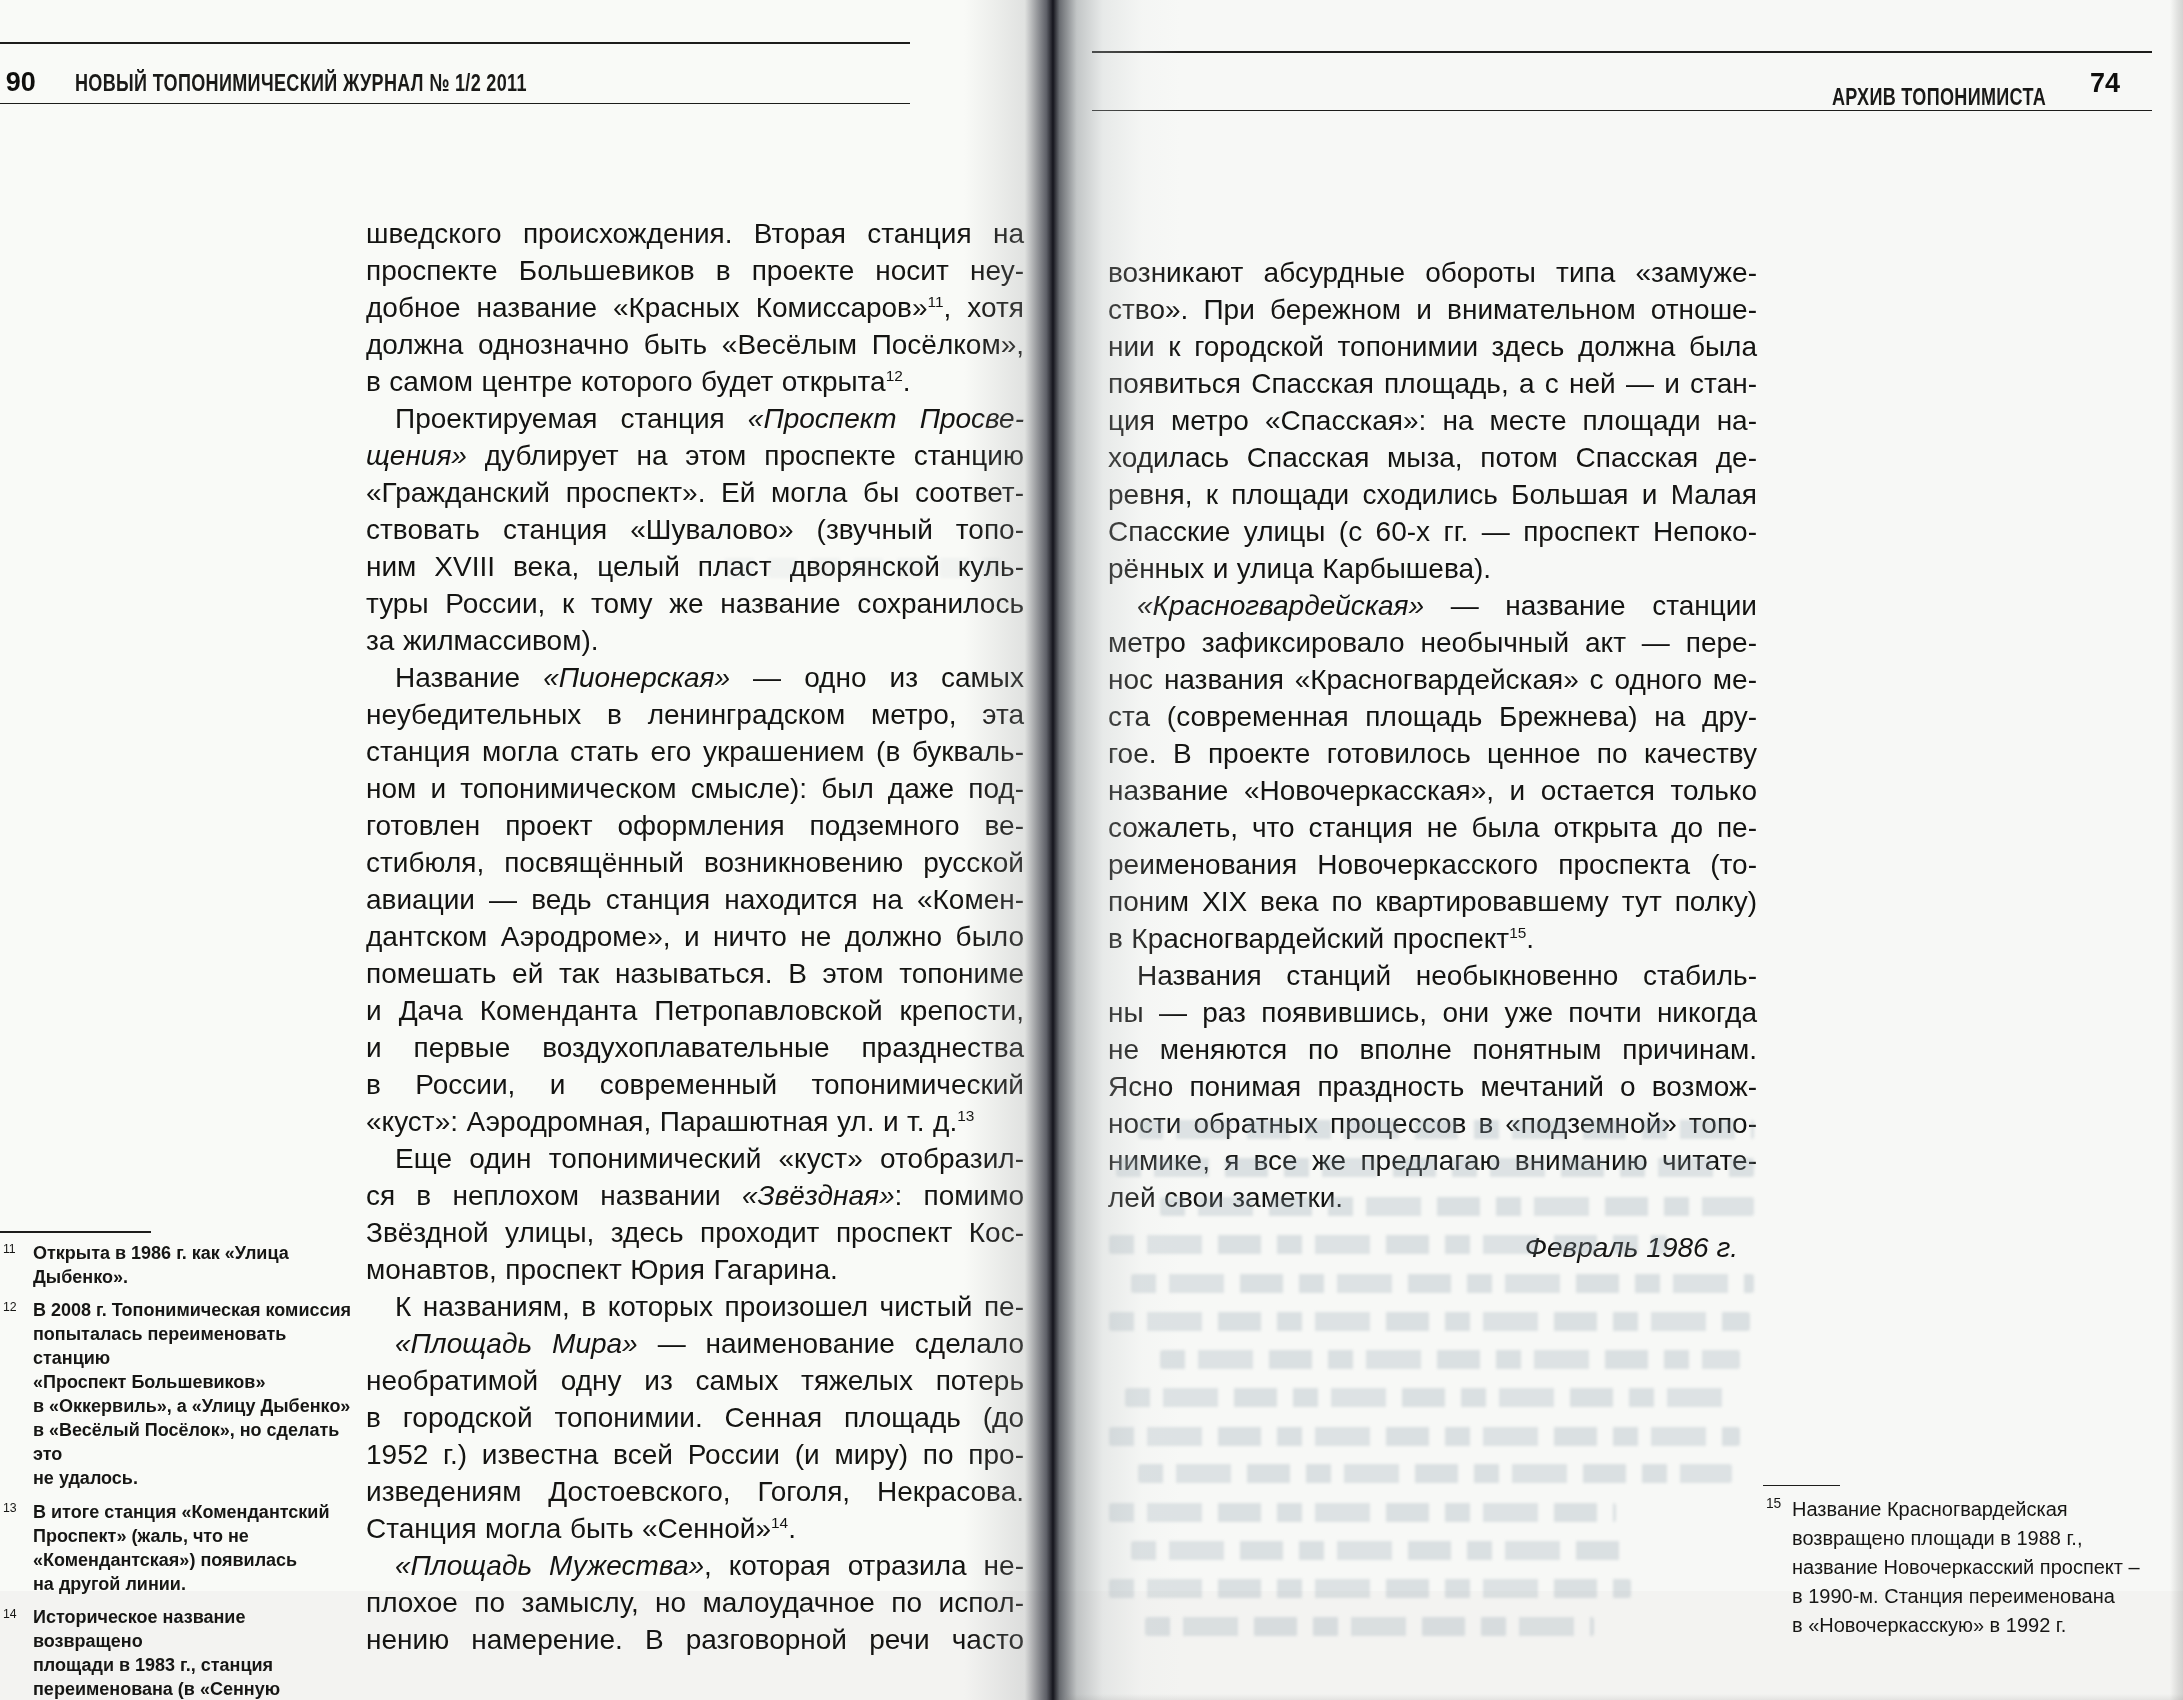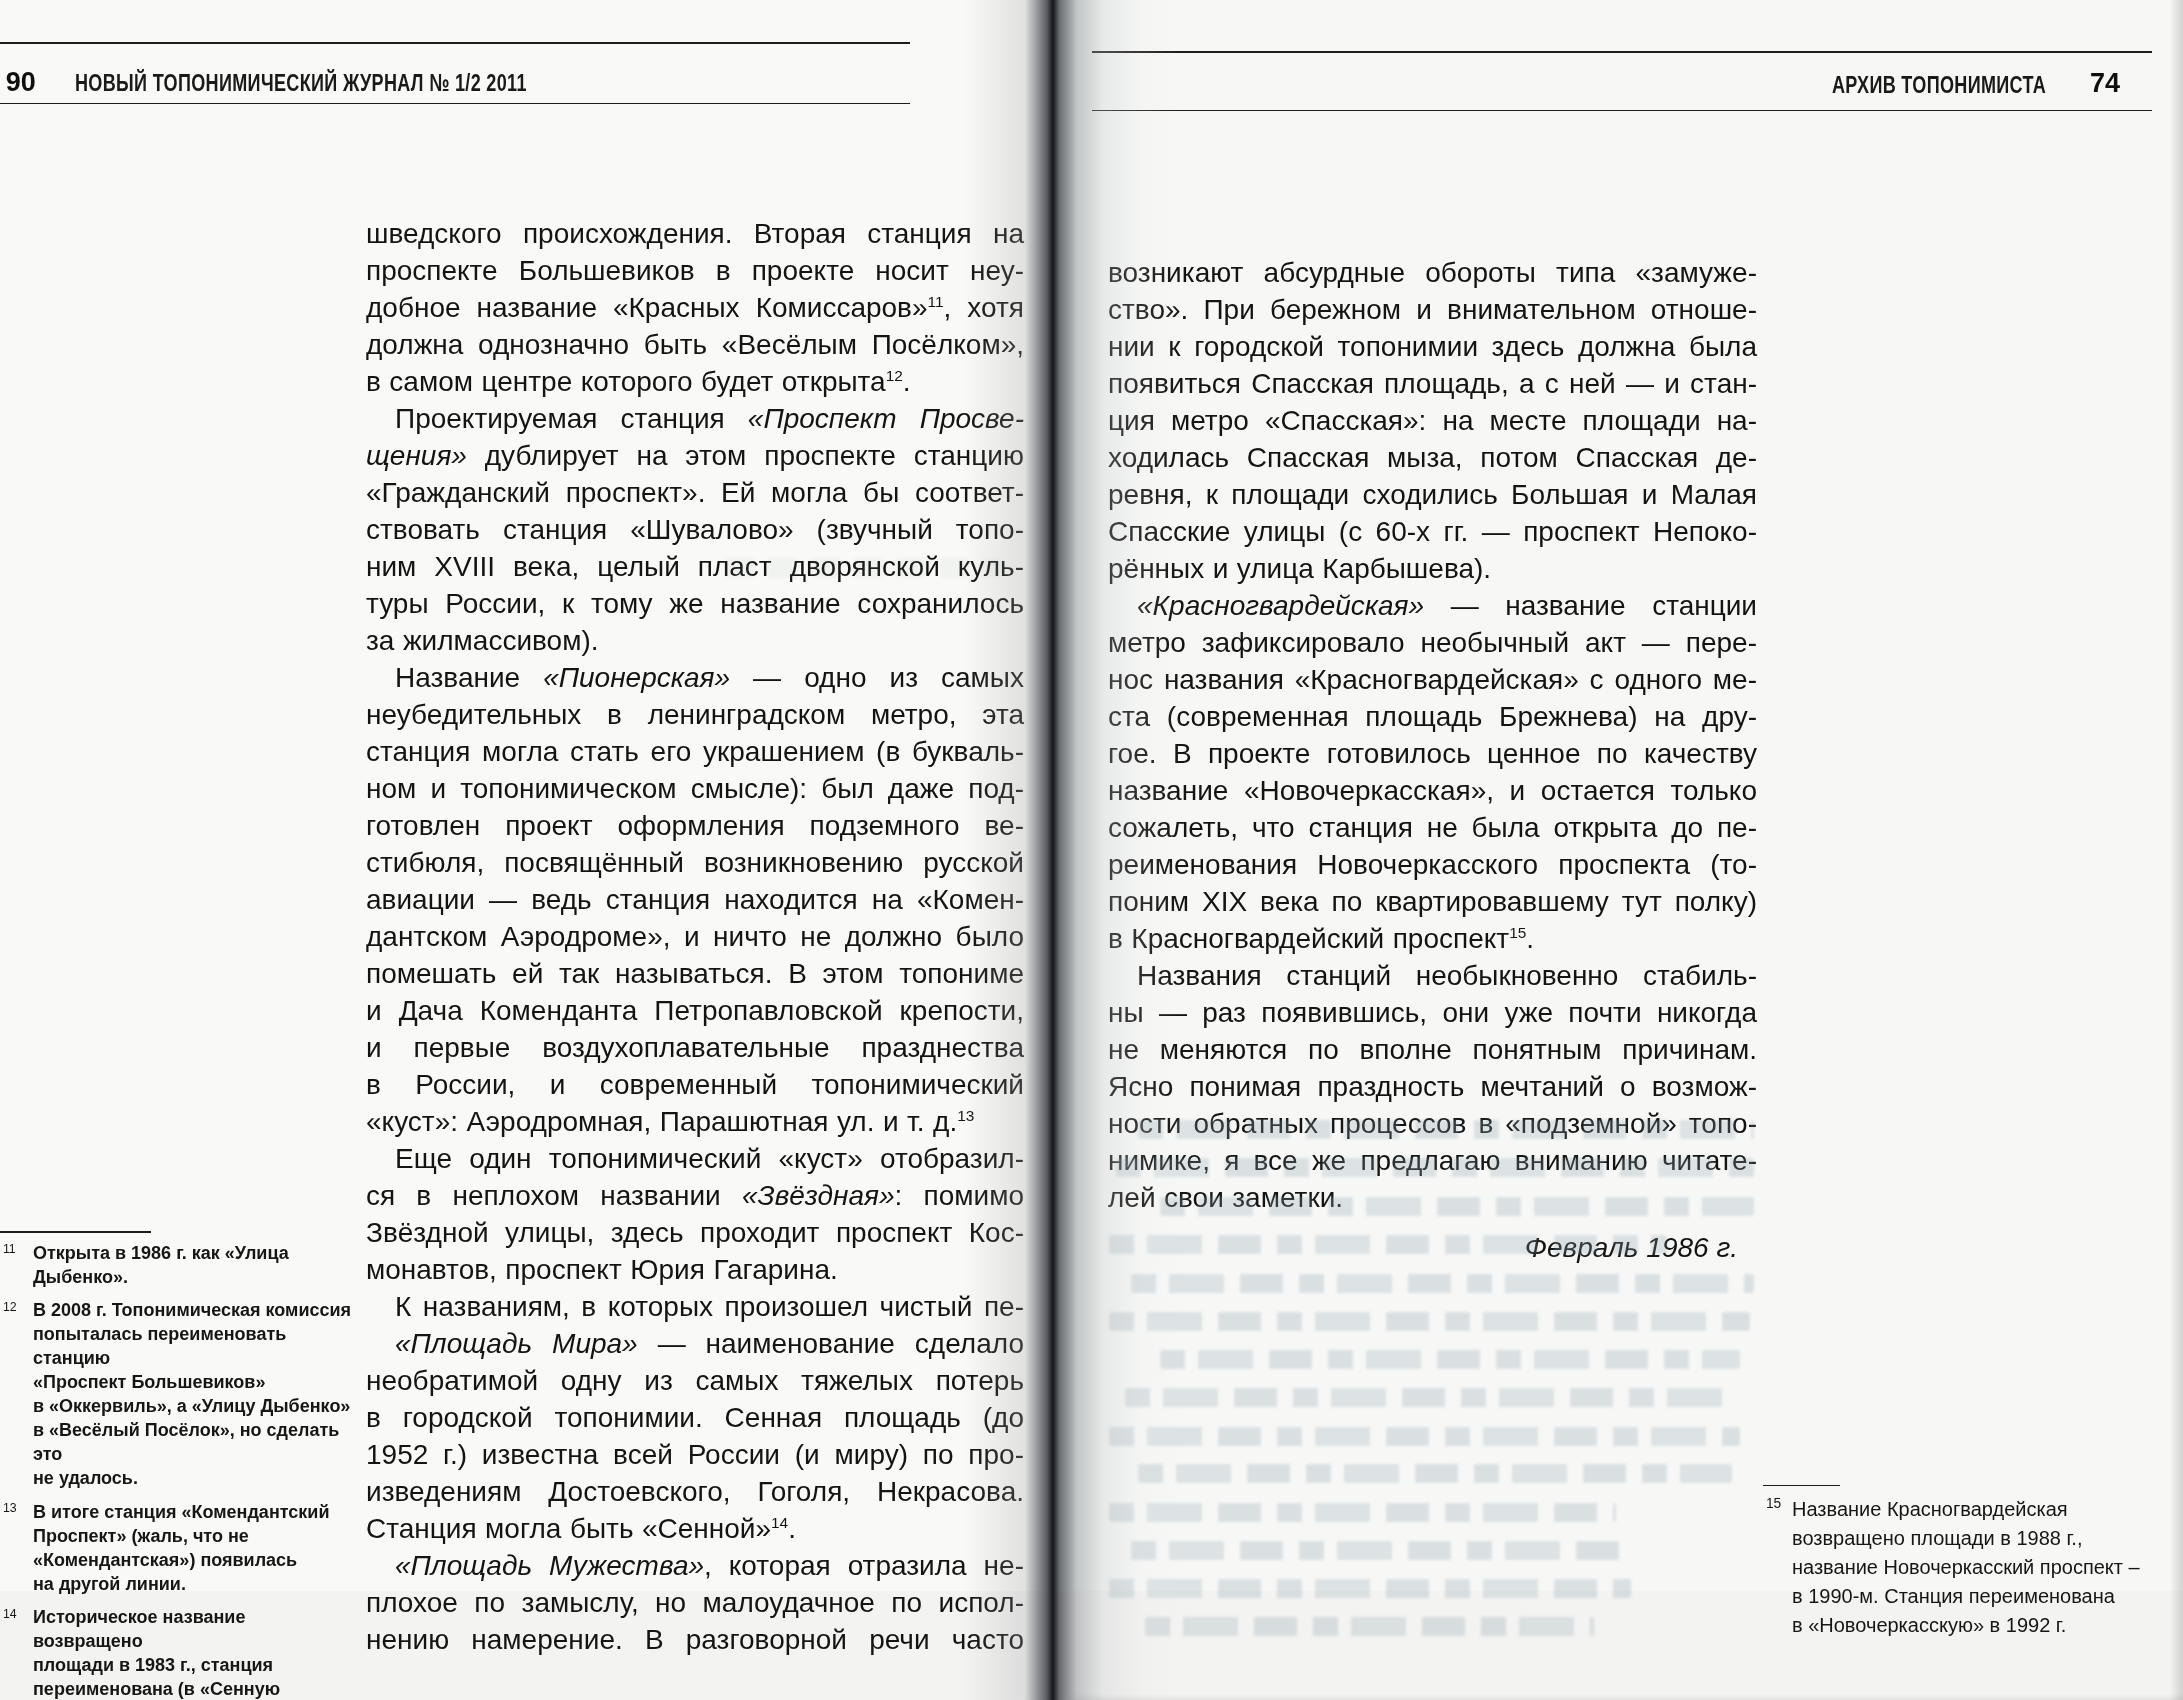--- a/index.html
+++ b/index.html
@@ -155,21 +155,21 @@
             <div class="fnline">Площадь») в 1992-м.</div>
           </div>
         </div>
       </div>
 
     <div id="ghost-left"></div>
   </div>
 
   <div class="page" id="right-page">
     <div class="rule" style="left:26px;top:51px;width:1060px;height:2.2px;"></div>
-    <div class="htitle" id="right-header-title" style="right:138px;top:72px;">
+    <div class="htitle" id="right-header-title" style="right:138px;top:84px;">
       <span>АРХИВ ТОПОНИМИСТА</span>
     </div>
     <div class="pagenum" style="right:64px;top:68px;">74</div>
     <div class="rule" style="left:26px;top:110px;width:1060px;height:1.4px;"></div>
 
   </div>
 
   <div class="col" id="right-col" style="left: 1108px; top: 254px; width: 649px;">
     <div>
         <div class="bline">возникают абсурдные обороты типа «замуже-</div>

